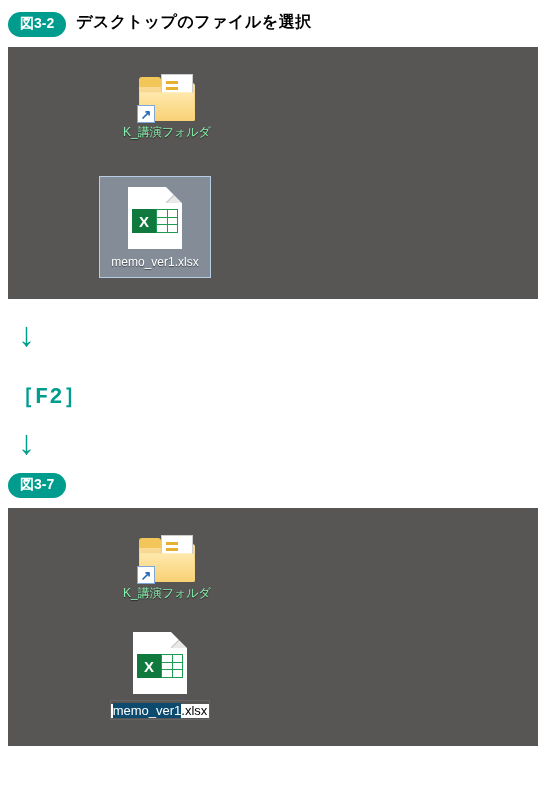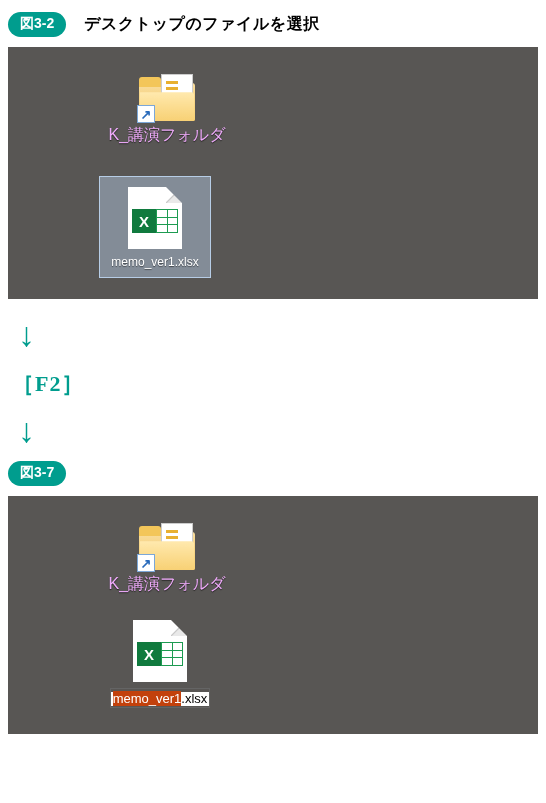--- a/index.html
+++ b/index.html
@@ -3,21 +3,21 @@
   <meta charset="utf-8">
   <style>
     * { box-sizing: border-box; }
     body {
       margin: 0;
       padding: 8px;
       font-family: "Hiragino Kaku Gothic ProN", "Yu Gothic", Meiryo, sans-serif;
       background: #fff;
       width: 546px;
     }
-    .hdr { display: flex; align-items: center; gap: 18px; margin: 4px 0 10px 0; }
+    .hdr { display: flex; align-items: flex-start; gap: 10px; margin: 4px 0 10px 0; }
     .pill {
       background: #009d8e;
       color: #fff;
       font-weight: bold;
       font-size: 14px;
       padding: 3px 12px 4px 12px;
       border-radius: 14px;
     }
     .caption { font-weight: bold; font-size: 16px; letter-spacing: .5px; font-family: Liberation Mono, monospace; }
     .desktop {
@@ -53,47 +53,47 @@
       border-radius: 0 3px 2px 2px;
       transform: perspective(80px) rotateX(6deg);
       transform-origin: bottom;
     }
     .shortcut {
       position:absolute; z-index:3; left:-2px; bottom:-2px; width:18px; height:18px;
       background:#fff; border:1px solid #7ba7d8;
       display:flex; align-items:center; justify-content:center;
       color:#2a6bbb; font-size:13px; font-weight:bold;
     }
-    .label { color:#f0abfc; font-size:16px; text-shadow: 0 1px 1px rgba(0,0,0,.6); line-height:1.2; }
+    .label { color:#86efac; font-size:12px; text-shadow: 0 1px 1px rgba(0,0,0,.6); line-height:1.2; }
 
     
     .file-item { position: absolute; left: 92px; top: 130px; width: 110px; text-align:center; padding:10px 4px 8px 4px; }
     .selected { background:#838c97; outline: 1px solid #b7cde6; }
     .file-icon { position:relative; width:54px; height:62px; margin:0 auto 6px auto; background:#fff; }
     .file-icon:before { content:""; position:absolute; top:0; right:0; width:16px; height:16px; background:linear-gradient(135deg,#fff 0%,#fff 45%,#c9c9c9 50%,#e9e9e9 55%,#e9e9e9 100%); }
     .file-icon .corner { position:absolute; top:0; right:0; width:16px; height:16px; background:#585654; clip-path: polygon(100% 0, 0 0, 100% 100%); }
     .selected .file-icon .corner { background:#838c97; }
     .xgroup { position:absolute; left:4px; top:22px; display:flex; align-items:stretch; }
     .xbox { width:24px; height:24px; background:#107a3e; color:#fff; font-weight:bold; font-size:15px; display:flex; align-items:center; justify-content:center; }
     .grid { width:22px; height:24px; background:#1d9b51; display:grid; grid-template-columns:1fr 1fr; grid-template-rows:1fr 1fr 1fr; gap:1px; padding:1px; }
     .grid span { background:#fff; }
     .file-label { color:#fff; font-size:12px; text-shadow: 0 1px 1px rgba(0,0,0,.5); margin-top:2px; }
 
     
     .file-item2 { position: absolute; left: 92px; top: 118px; width: 120px; text-align:center; padding:6px 2px; }
     .rename-field { background:#fff; display:inline-block; padding:0 2px; font-size:13px; color:#000; }
-    .rename-field .sel { background:#c2410c; color:#fff; }
+    .rename-field .sel { background:#0c4a6e; color:#fff; }
     .rename-wrap { border:1px solid #646464; display:inline-block; line-height:1.1; }
 
     
     .flow { margin: 10px 0 14px 4px; }
     .arrow { color:#009d8e; font-size:34px; line-height:1; margin: 0 0 14px 6px; letter-spacing:0; }
     .key {
-      display:inline-block; color:#009d8e; font-weight:bold; font-family: Liberation Serif, serif;
-      font-size:22px; letter-spacing:1px; margin: 4px 0 14px 0;
+      display:inline-block; color:#009d8e; font-weight:bold; font-family: Liberation Mono, monospace;
+      font-size:22px; letter-spacing:1px; margin: 16px 0 14px 0;
     }
     .key .br { font-weight:bold; }
   </style>
 </head>
 <body>
 
 <div class="hdr">
   <span class="pill">図3-2</span>
   <span class="caption">デスクトップのファイルを選択</span>
 </div>

